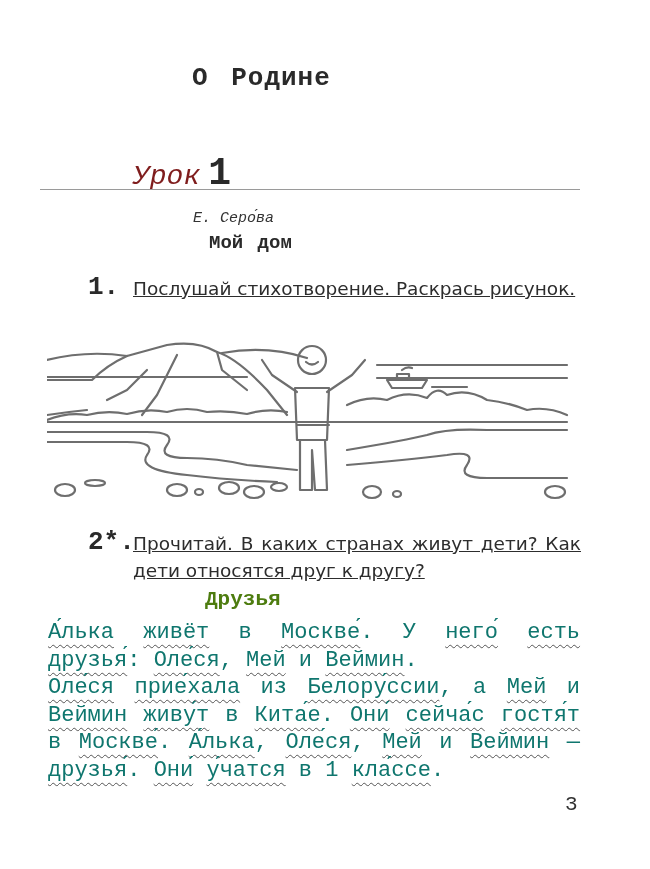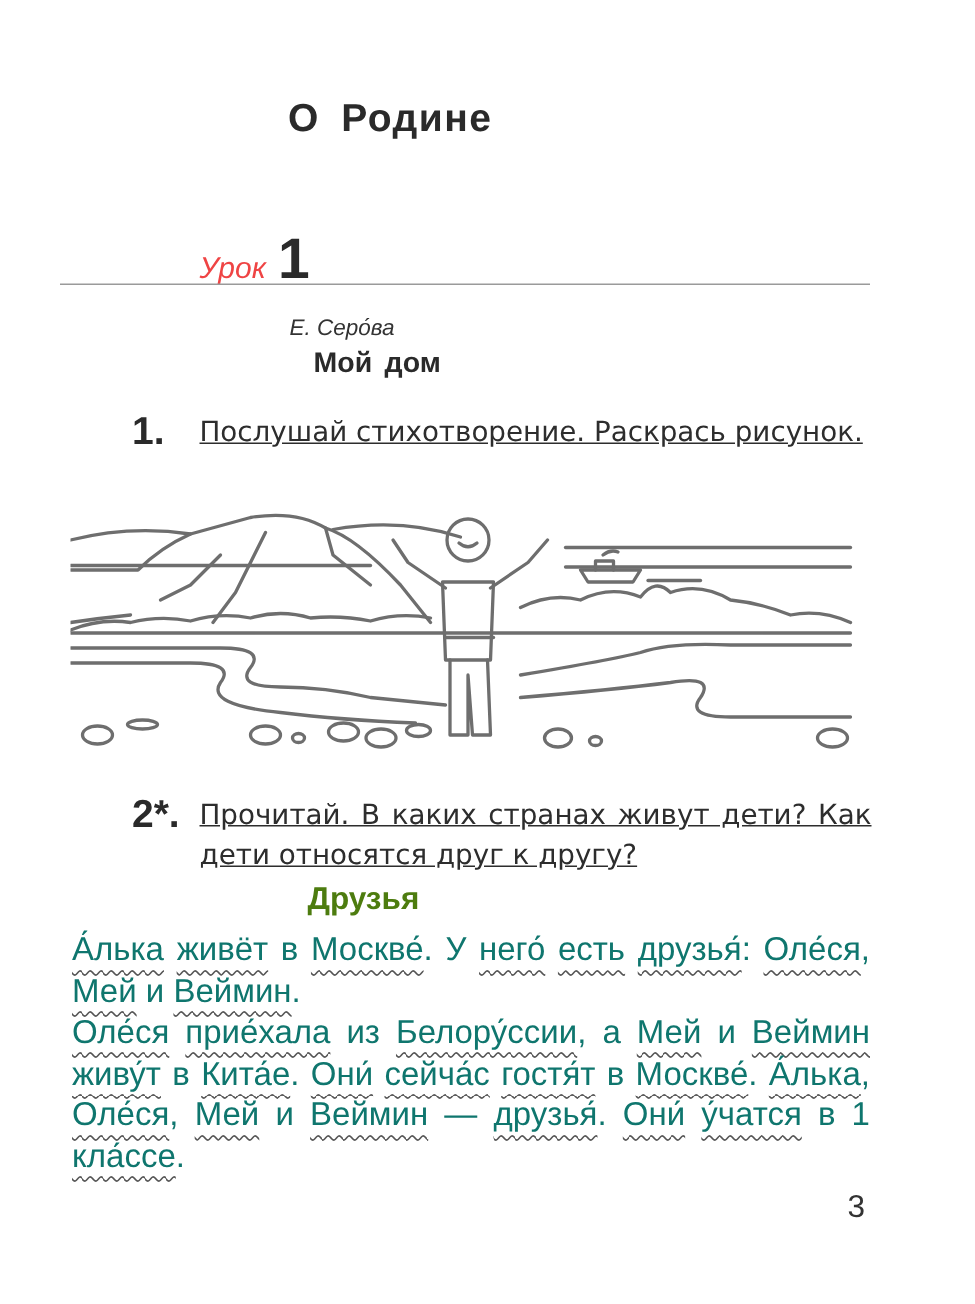--- a/index.html
+++ b/index.html
@@ -1,22 +1,22 @@
 <!DOCTYPE html>
 <html><head>
 <meta charset="utf-8">
 <style>
   html, body { margin:0; padding:0; background:#ffffff; }
   body { width:650px; height:869px; position:relative; overflow:hidden; color:#2b2b2b; }
   .abs { position:absolute; }
-  .serif { font-family:Liberation Sans, sans-serif; }
+  .serif { font-family:Liberation Mono, monospace; }
   .sans { font-family:"DejaVu Sans", "Liberation Sans", sans-serif; }
   .chapter-title { left:192px; top:62px; font-size:26px; font-weight:bold; line-height:32px; letter-spacing:1px; word-spacing:6px; color:#2a2a2a; }
   .lesson { left:133px; top:152px; }
-  .lesson-word { font-style:italic; font-size:20px; color:#ef4444; }
+  .lesson-word { font-style:italic; font-size:28px; color:#7f1d1d; }
   .lesson-num { font-weight:bold; font-size:38px; margin-left:8px; color:#2a2a2a; }
   .rule { left:40px; top:189px; width:540px; height:1px; background:#9a9a9a; }
   .author { left:193px; top:210px; font-size:15px; font-style:italic; color:#333; }
   .poem-title { left:209px; top:232px; font-size:19px; font-weight:bold; color:#2a2a2a; word-spacing:3px; }
   .task-num { font-weight:bold; font-size:26px; color:#2a2a2a; }
   .task-text { font-size:18.5px; line-height:27px; text-align:justify; color:#2d2d2d;text-decoration:underline; }
   .t1-num { left:88px; top:272px; }
   .t1-text { left:133px; top:275px; width:447px; }
   .t2-num { left:88px; top:527px; }
   .t2-text { left:133px; top:530px; width:448px; }

